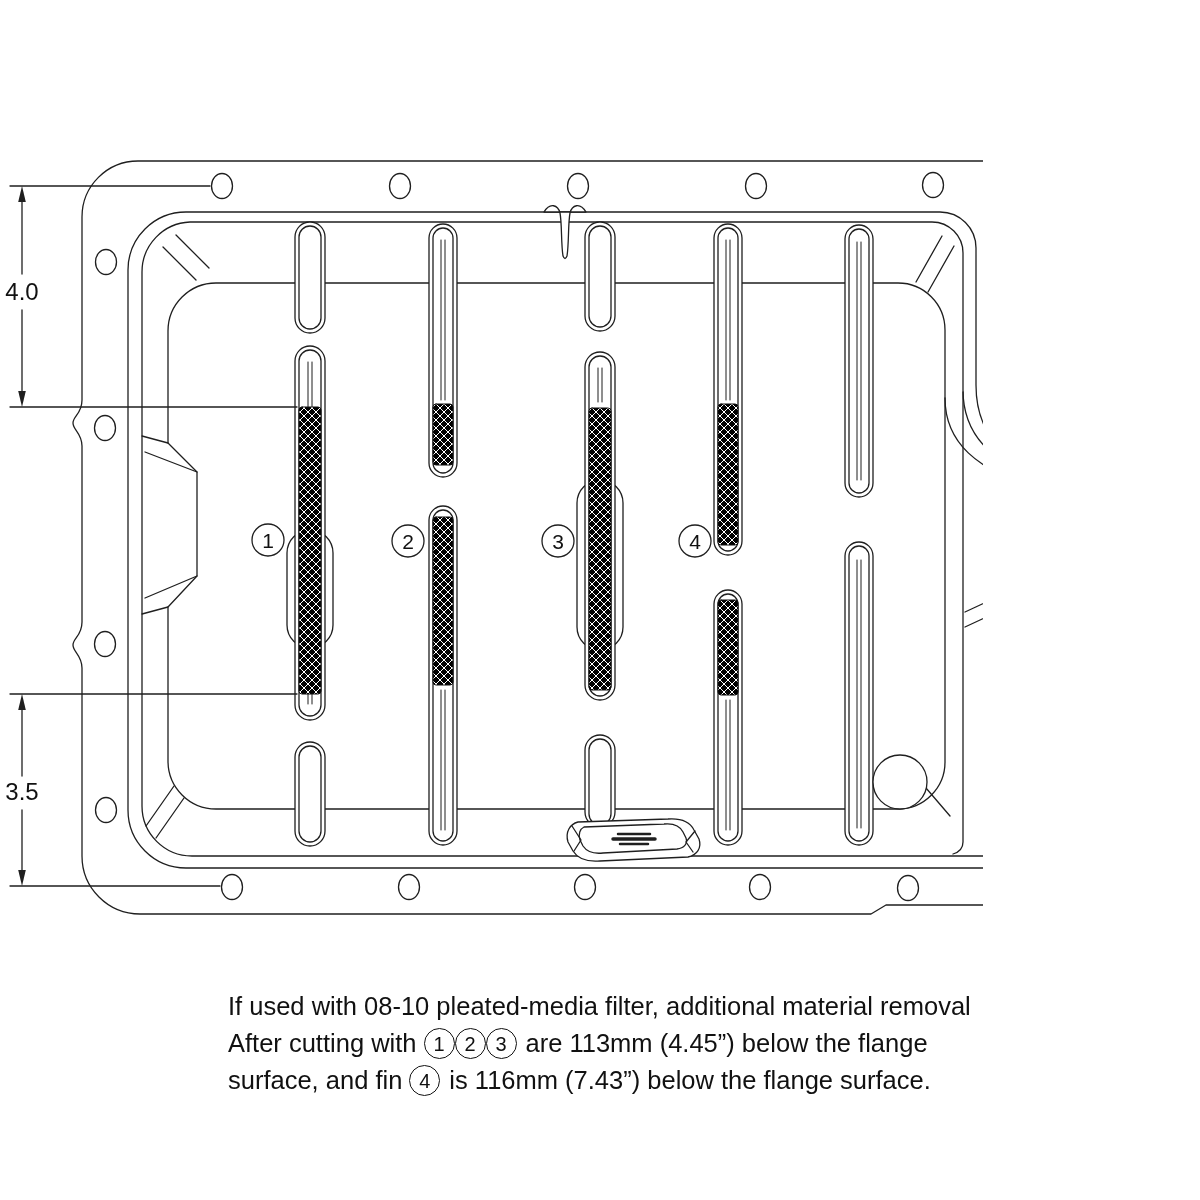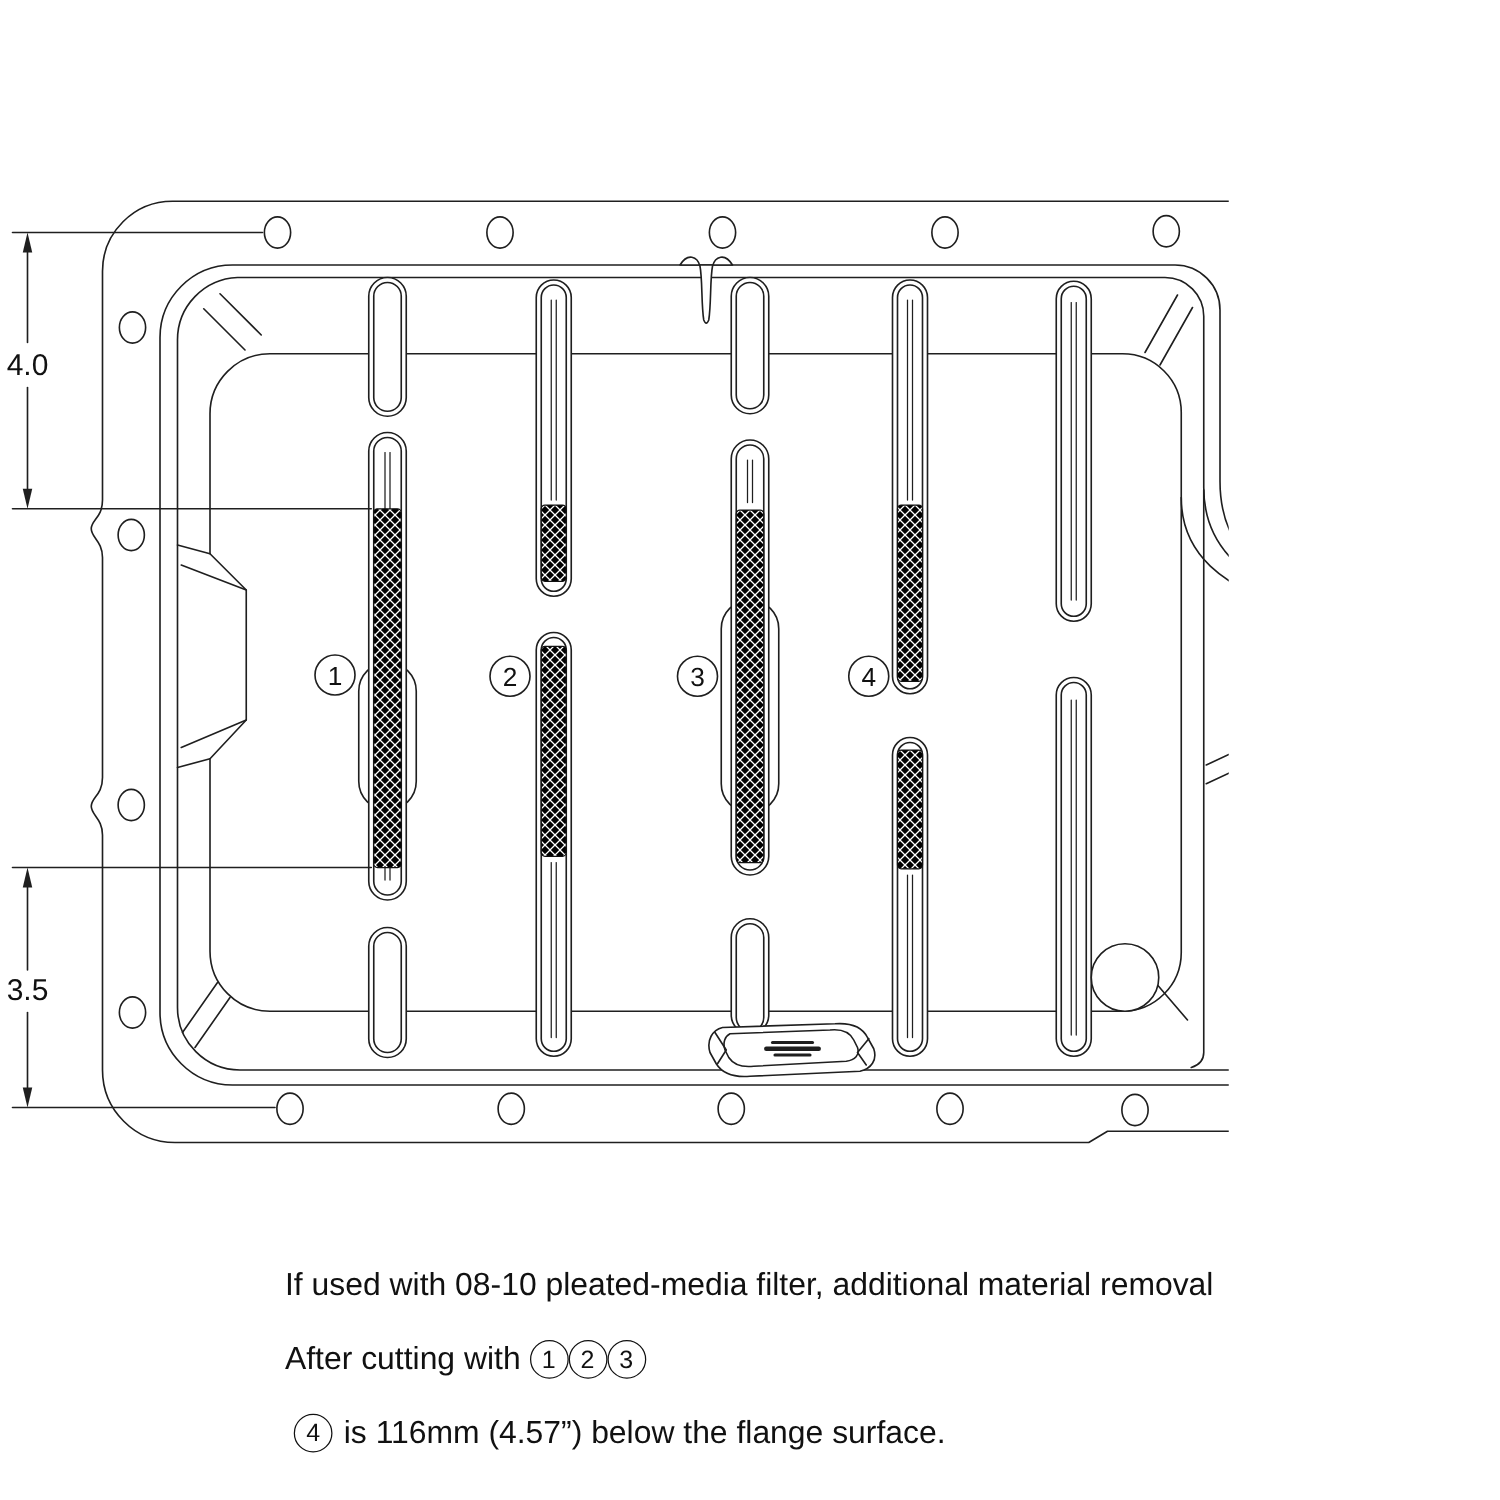--- a/index.html
+++ b/index.html
@@ -1,21 +1,21 @@
 <!DOCTYPE html>
 <html><head>
 <meta charset="utf-8">
 <style>
   html,body{margin:0;padding:0;background:#ffffff;}
   #canvas{position:relative;width:983px;height:1200px;background:#fff;overflow:hidden;
           font-family:"Liberation Sans", sans-serif;border-radius:31px;}
   #drawing{position:absolute;left:0;top:0;}
   .notes{position:absolute;left:228px;top:988px;color:#111;font-size:25.5px;line-height:37px;
          font-family:"Liberation Sans", sans-serif; white-space:nowrap;}
-  .note-line{display:flex;align-items:center;height:37px;margin-top:22px;}
+  .note-line{display:flex;align-items:center;height:37px;}
   .circ{display:inline-flex;align-items:center;justify-content:center;
         width:29px;height:29px;border:1.7px solid #111;border-radius:50%;
         font-size:20px;line-height:1;flex:0 0 auto;position:relative;top:0px;}
   .circ.first{margin-left:7px;}
   .circ.last{margin-right:9px;}
   .circ.solo{margin-left:7px;margin-right:9px;}
   svg text{font-family:"Liberation Sans", sans-serif;}
 </style>
 </head>
 <body>
@@ -241,19 +241,21 @@
 
 <div class="notes">
   <div class="note-line">
     <span>If used with 08-10 pleated-media filter, additional material removal</span>
   </div>
   <div class="note-line">
     <span>After cutting with</span>
     <span class="circ first">1</span>
     <span class="circ">2</span>
     <span class="circ last">3</span>
+    <span>are 113mm (4.45”) below the flange</span>
   </div>
   <div class="note-line">
+    <span>surface, and fin</span>
     <span class="circ solo">4</span>
-    <span>is 116mm (4.57”) below the flange surface.</span>
+    <span>is 116mm (7.43”) below the flange surface.</span>
   </div>
 </div>
 </div>
 
 </body></html>

